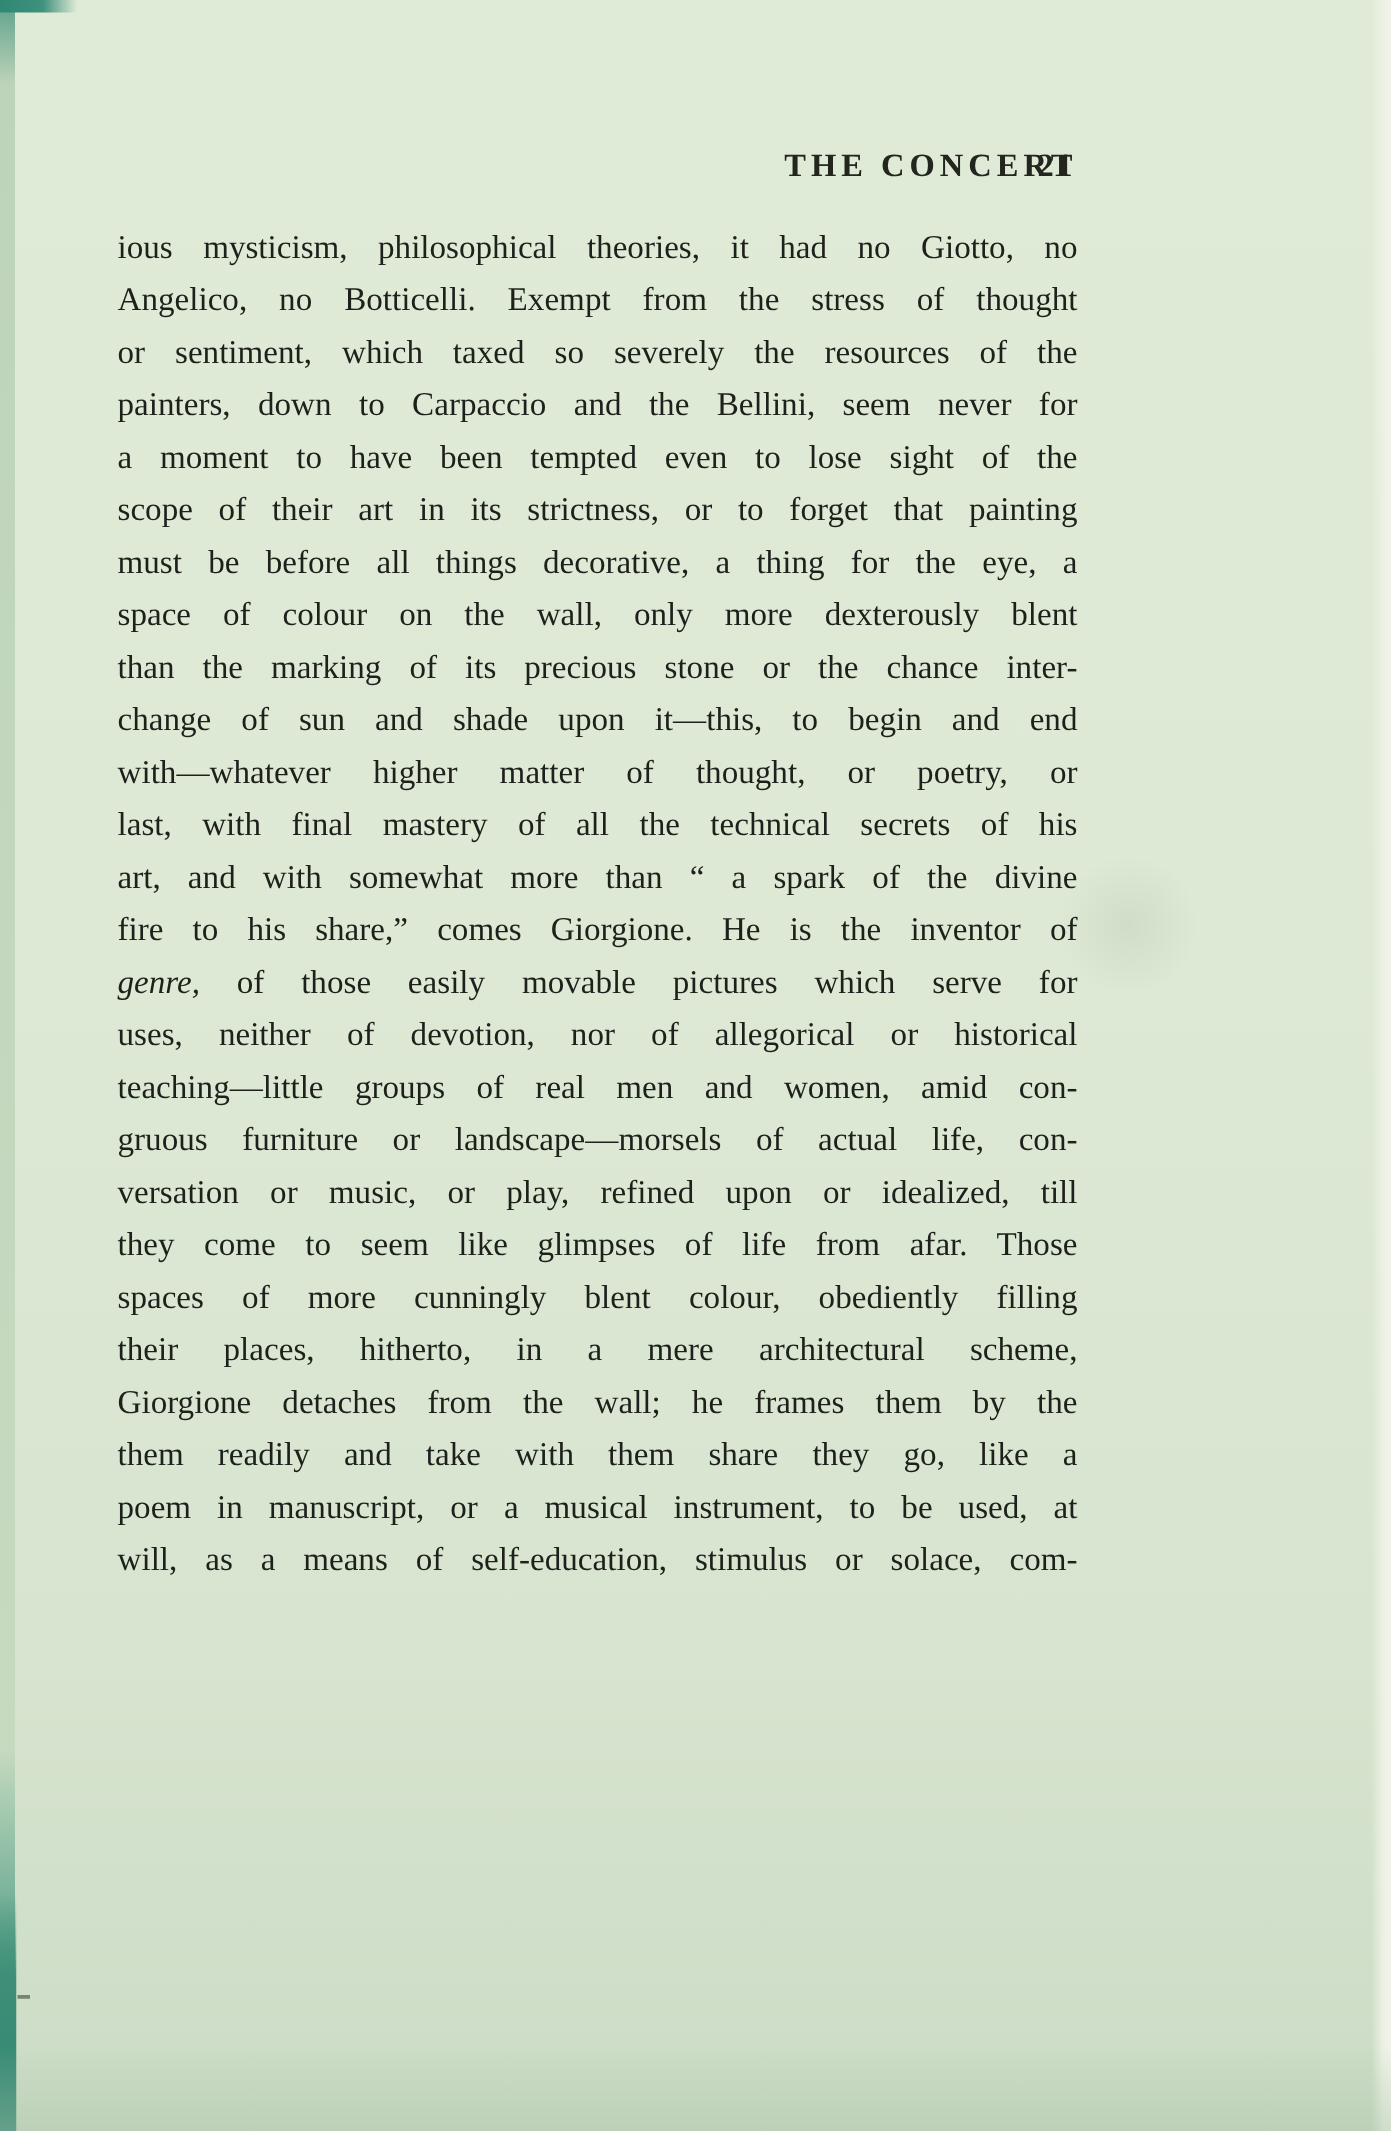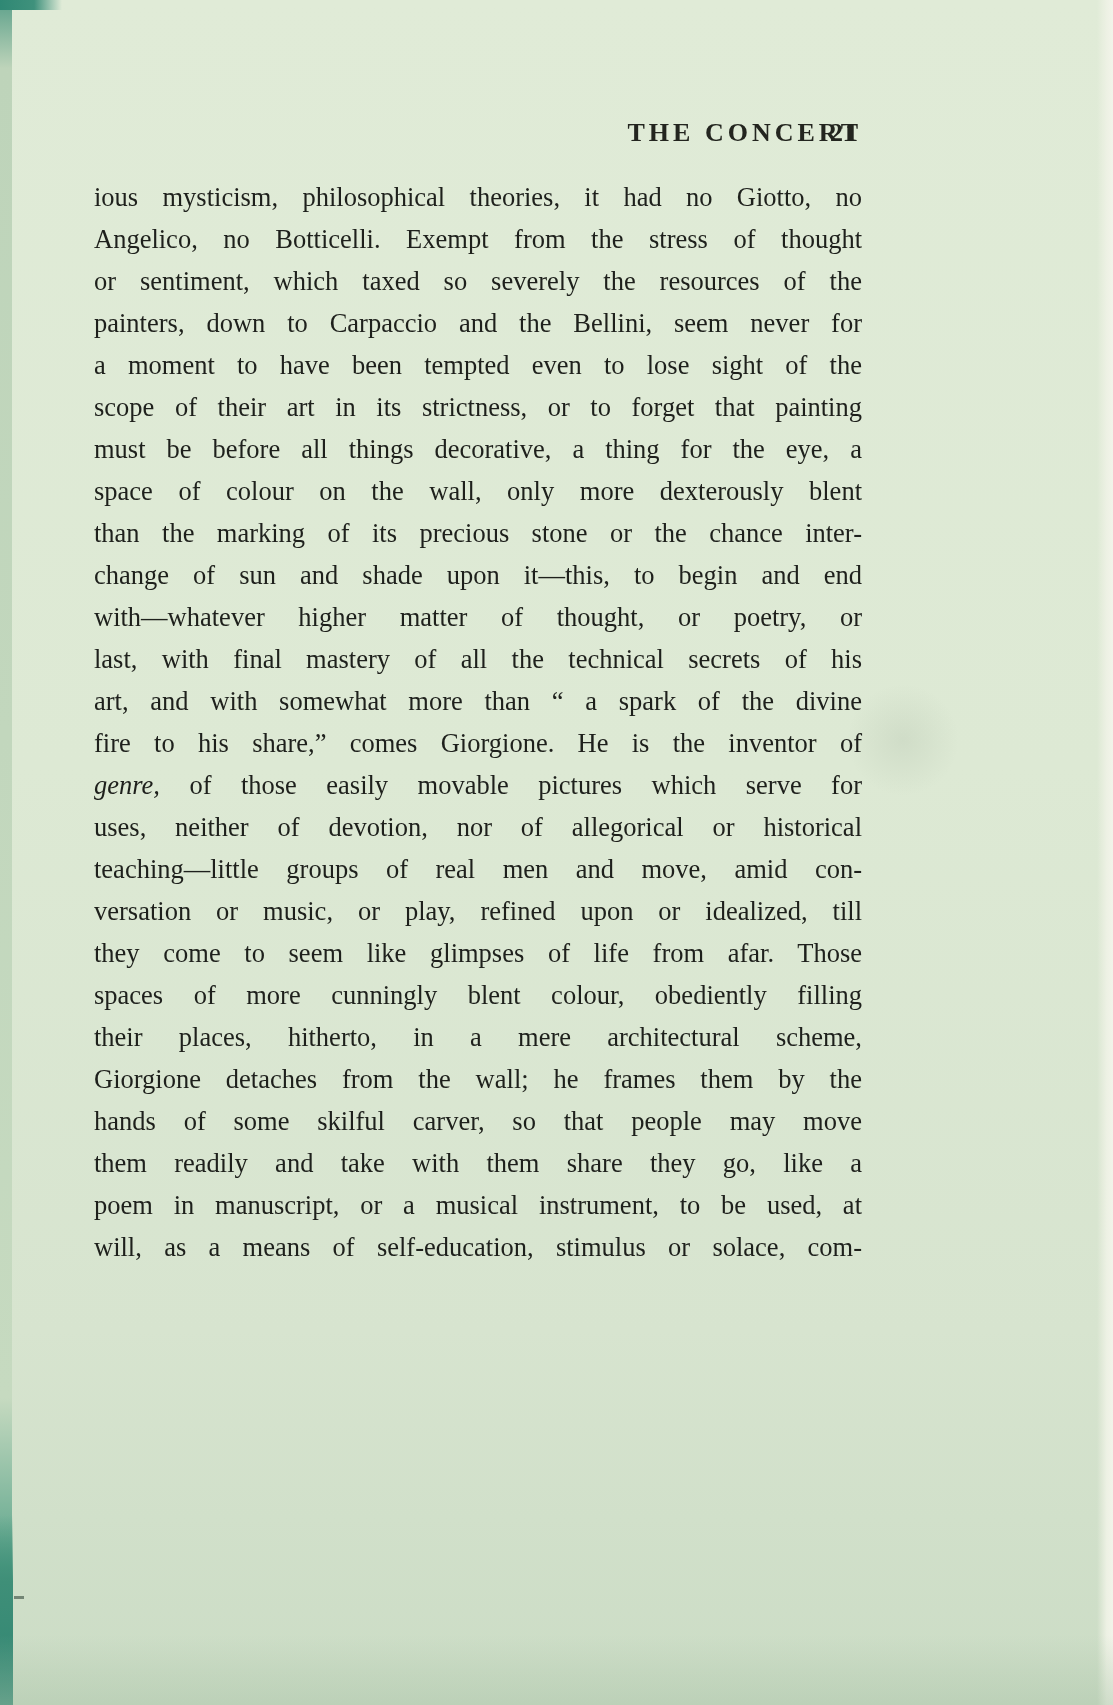--- a/index.html
+++ b/index.html
@@ -130,25 +130,25 @@
         <div class="line"><span>must be before all things decorative, a thing for the eye, a</span></div>
         <div class="line"><span>space of colour on the wall, only more dexterously blent</span></div>
         <div class="line"><span>than the marking of its precious stone or the chance inter-</span></div>
         <div class="line"><span>change of sun and shade upon it—this, to begin and end</span></div>
         <div class="line"><span>with—whatever higher matter of thought, or poetry, or</span></div>
         <div class="line"><span>last, with final mastery of all the technical secrets of his</span></div>
         <div class="line"><span>art, and with somewhat more than “ a spark of the divine</span></div>
         <div class="line"><span>fire to his share,” comes Giorgione.  He is the inventor of</span></div>
         <div class="line"><em>genre,</em><span> of those easily movable pictures which serve for</span></div>
         <div class="line"><span>uses, neither of devotion, nor of allegorical or historical</span></div>
-        <div class="line"><span>teaching—little groups of real men and move, amid con-</span></div>
+        <div class="line"><span>teaching—little groups of real men and women, amid con-</span></div>
+        <div class="line"><span>gruous furniture or landscape—morsels of actual life, con-</span></div>
         <div class="line"><span>versation or music, or play, refined upon or idealized, till</span></div>
         <div class="line"><span>they come to seem like glimpses of life from afar.  Those</span></div>
         <div class="line"><span>spaces of more cunningly blent colour, obediently filling</span></div>
         <div class="line"><span>their places, hitherto, in a mere architectural scheme,</span></div>
         <div class="line"><span>Giorgione detaches from the wall; he frames them by the</span></div>
-        <div class="line"><span>hands of some skilful carver, so that people may move</span></div>
         <div class="line"><span>them readily and take with them share they go, like a</span></div>
         <div class="line"><span>poem in manuscript, or a musical instrument, to be used, at</span></div>
         <div class="line"><span>will, as a means of self-education, stimulus or solace, com-</span></div>
       </div>
   </div>
 </div>
 
 </body></html>

